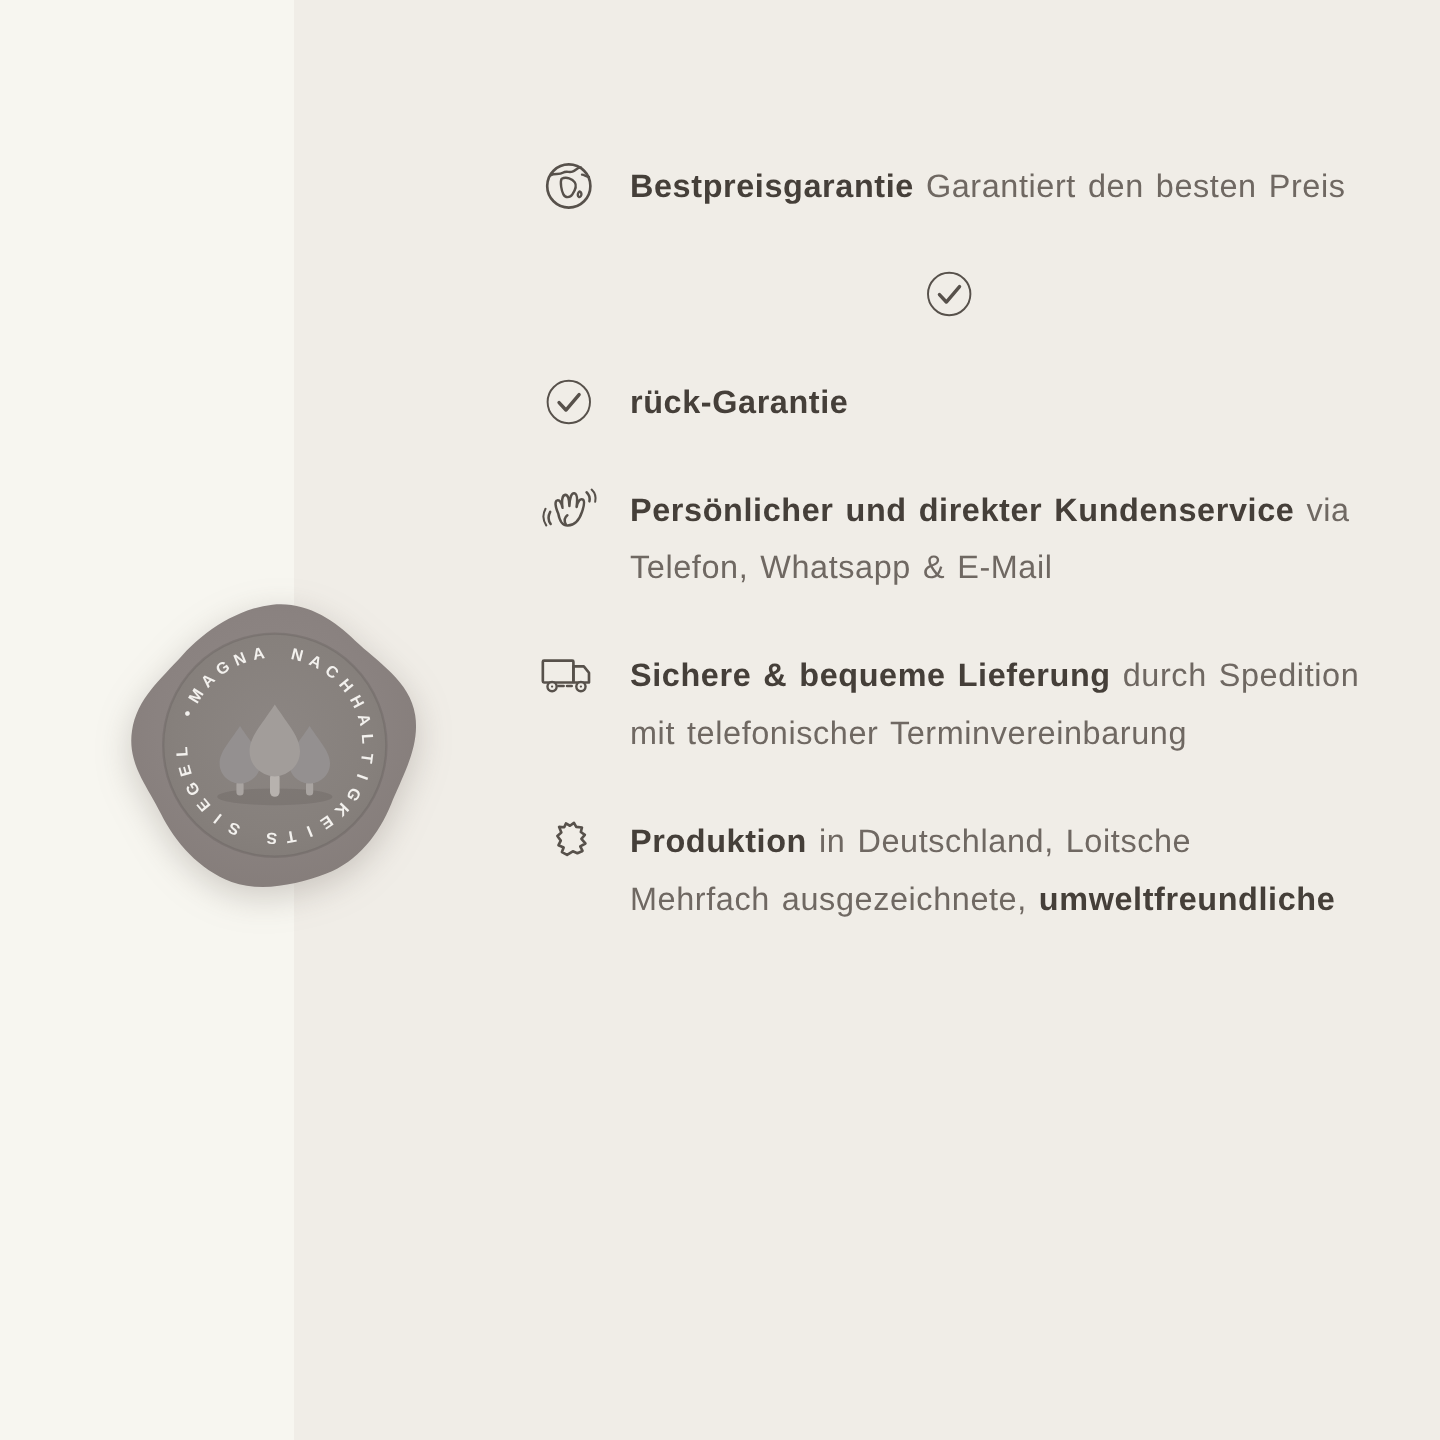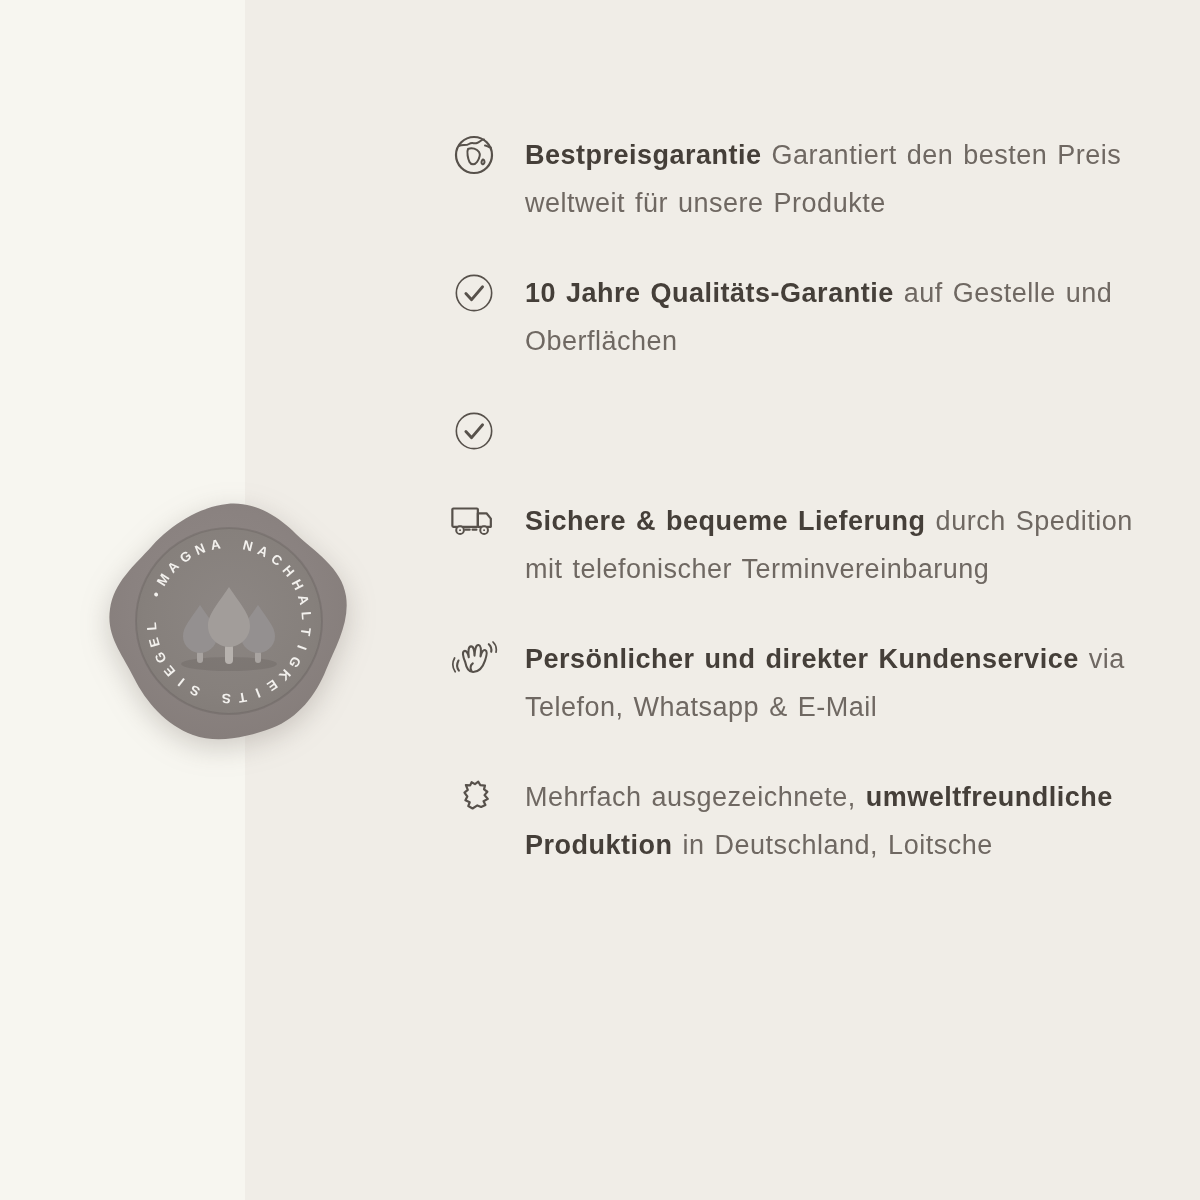--- a/index.html
+++ b/index.html
@@ -103,60 +103,39 @@
           <svg width="44" height="44" viewBox="0 0 44 44" fill="none" stroke="currentColor" stroke-width="2" stroke-linecap="round" stroke-linejoin="round">
    <circle cx="22" cy="22" r="18" stroke-width="2.2"></circle>
    <path d="M7 13 C10 11 14 13 17 11 C20 9 22 11 25 10 C28 9 29 6.5 32 6.5"></path>
    <path d="M33 12.5 C35 12.5 36.5 14.5 38.8 14.5"></path>
    <path d="M16 16 C20 14 25 16 27 19 C29 22 27 26 25 29 C23 32 19 32 17.5 29 C16 26 14.5 19 16 16 Z"></path>
    <path d="M31 26.5 C32.5 27 33 29 32 30.5 C31 32 29.5 31 29.5 29.5 C29.5 28 30.5 26.5 31 26.5 Z"></path>
  </svg>
         </div>
         <div class="txt">
           <div class="line"><span class="b">Bestpreisgarantie</span><span> Garantiert den besten Preis</span></div>
-          <div class="line"><span>weltweit für unsere Produkte</span></div>
+        </div>
+      </div>
+      <div class="row">
+        <div class="icon-box">
+          <svg width="42" height="42" viewBox="0 0 44 44" fill="none" stroke="currentColor" stroke-linecap="round" stroke-linejoin="round">
+   <circle cx="22" cy="22" r="18.5" stroke-width="1.7"></circle>
+   <path d="M13.5 22.5 L19.5 29 L31 15.5" stroke-width="3"></path>
+ </svg>
         </div>
       </div>
       <div class="row">
         <div class="icon-box">
           <svg width="42" height="42" viewBox="0 0 44 44" fill="none" stroke="currentColor" stroke-linecap="round" stroke-linejoin="round">
    <circle cx="22" cy="22" r="18.5" stroke-width="1.7"></circle>
    <path d="M13.5 22.5 L19.5 29 L31 15.5" stroke-width="3"></path>
  </svg>
         </div>
         <div class="txt">
-          <div class="line"><span class="b">10 Jahre Qualitäts-Garantie</span><span> auf Gestelle und</span></div>
-          <div class="line"><span>Oberflächen</span></div>
-        </div>
-      </div>
-      <div class="row">
-        <div class="icon-box">
-          <svg width="42" height="42" viewBox="0 0 44 44" fill="none" stroke="currentColor" stroke-linecap="round" stroke-linejoin="round">
-   <circle cx="22" cy="22" r="18.5" stroke-width="1.7"></circle>
-   <path d="M13.5 22.5 L19.5 29 L31 15.5" stroke-width="3"></path>
- </svg>
-        </div>
-        <div class="txt">
-        </div>
-      </div>
-      <div class="row">
-        <div class="icon-box">
-          <svg width="52" height="40" viewBox="0 0 52 40" fill="none" stroke="currentColor" stroke-width="2.3" stroke-linecap="round" stroke-linejoin="round">
-   <rect x="3.5" y="7" width="26.5" height="19" rx="1"></rect>
-   <path d="M30 12 H39 L43.5 17.5 V26 H30 Z"></path>
-   <path d="M17 29 h4.5 M24.5 29 h4"></path>
-   <circle cx="11.5" cy="29.5" r="4" fill="#f0ede7" stroke-width="2.1"></circle>
-   <circle cx="11.5" cy="29.5" r="1" fill="currentColor" stroke="none"></circle>
-   <circle cx="36.5" cy="29.5" r="4" fill="#f0ede7" stroke-width="2.1"></circle>
-   <circle cx="36.5" cy="29.5" r="1" fill="currentColor" stroke="none"></circle>
- </svg>
-        </div>
-        <div class="txt">
-          <div class="line"><span class="b">Sichere &amp; bequeme Lieferung</span><span> durch Spedition</span></div>
-          <div class="line"><span>mit telefonischer Terminvereinbarung</span></div>
+          <div class="line"><span class="b">rück-Garantie</span></div>
         </div>
       </div>
       <div class="row">
         <div class="icon-box">
           <svg width="48" height="40" viewBox="0 0 48 36" fill="none" stroke="currentColor" stroke-width="2.1" stroke-linecap="round" stroke-linejoin="round">
    <path d="M15.2 21 C12.6 15 12.2 10.6 14.4 10 C16.4 9.4 18 12.4 18.8 16.2
             C17.8 10 18.6 5.6 21 5.4 C23.4 5.2 24.4 9.4 24.5 14.6
             C24.8 7.6 26.2 3.6 28.6 4 C31 4.4 31.3 9.2 30.5 15.4
             C31.7 10.4 33.5 8.4 35.4 9.2 C37.4 10 36.9 14 35 19.6
             C32.7 26.6 28.8 30.8 23.2 31 C18.2 31.2 16.4 27.2 15.2 21 Z"></path>
@@ -167,25 +146,42 @@
    <path d="M43 1 C45.8 3.6 46.8 7.4 46 11.2" stroke-width="1.7"></path>
  </svg>
         </div>
         <div class="txt">
           <div class="line"><span class="b">Persönlicher und direkter Kundenservice</span><span> via</span></div>
           <div class="line"><span>Telefon, Whatsapp &amp; E-Mail</span></div>
         </div>
       </div>
       <div class="row">
         <div class="icon-box">
+          <svg width="52" height="40" viewBox="0 0 52 40" fill="none" stroke="currentColor" stroke-width="2.3" stroke-linecap="round" stroke-linejoin="round">
+   <rect x="3.5" y="7" width="26.5" height="19" rx="1"></rect>
+   <path d="M30 12 H39 L43.5 17.5 V26 H30 Z"></path>
+   <path d="M17 29 h4.5 M24.5 29 h4"></path>
+   <circle cx="11.5" cy="29.5" r="4" fill="#f0ede7" stroke-width="2.1"></circle>
+   <circle cx="11.5" cy="29.5" r="1" fill="currentColor" stroke="none"></circle>
+   <circle cx="36.5" cy="29.5" r="4" fill="#f0ede7" stroke-width="2.1"></circle>
+   <circle cx="36.5" cy="29.5" r="1" fill="currentColor" stroke="none"></circle>
+ </svg>
+        </div>
+        <div class="txt">
+          <div class="line"><span class="b">Sichere &amp; bequeme Lieferung</span><span> durch Spedition</span></div>
+          <div class="line"><span>mit telefonischer Terminvereinbarung</span></div>
+        </div>
+      </div>
+      <div class="row">
+        <div class="icon-box">
           <svg width="42" height="42" viewBox="0 0 44 40" fill="none" stroke="currentColor" stroke-width="2.3" stroke-linecap="round" stroke-linejoin="round">
    <path d="M19.5 4.5 L23 6.5 L26.5 4 L28.5 7.5 L33.5 8 L32.5 12 L36 14.5 L33 18
             L36.5 22 L32 24.5 L34 28.5 L29.5 30.5 L25.5 28.8 L20.5 32 L16 29.5
             L17.5 25.5 L13 23.5 L15 19.5 L12 15.5 L15.5 12.5 L13.5 7.5 L18 7.8 Z"></path>
  </svg>
         </div>
         <div class="txt">
+          <div class="line"><span class="b">Produktion</span><span> in Deutschland, Loitsche</span></div>
           <div class="line"><span>Mehrfach ausgezeichnete, </span><span class="b">umweltfreundliche</span></div>
-          <div class="line"><span class="b">Produktion</span><span> in Deutschland, Loitsche</span></div>
         </div>
       </div>
     </div>
 </div>
 
 </body></html>

